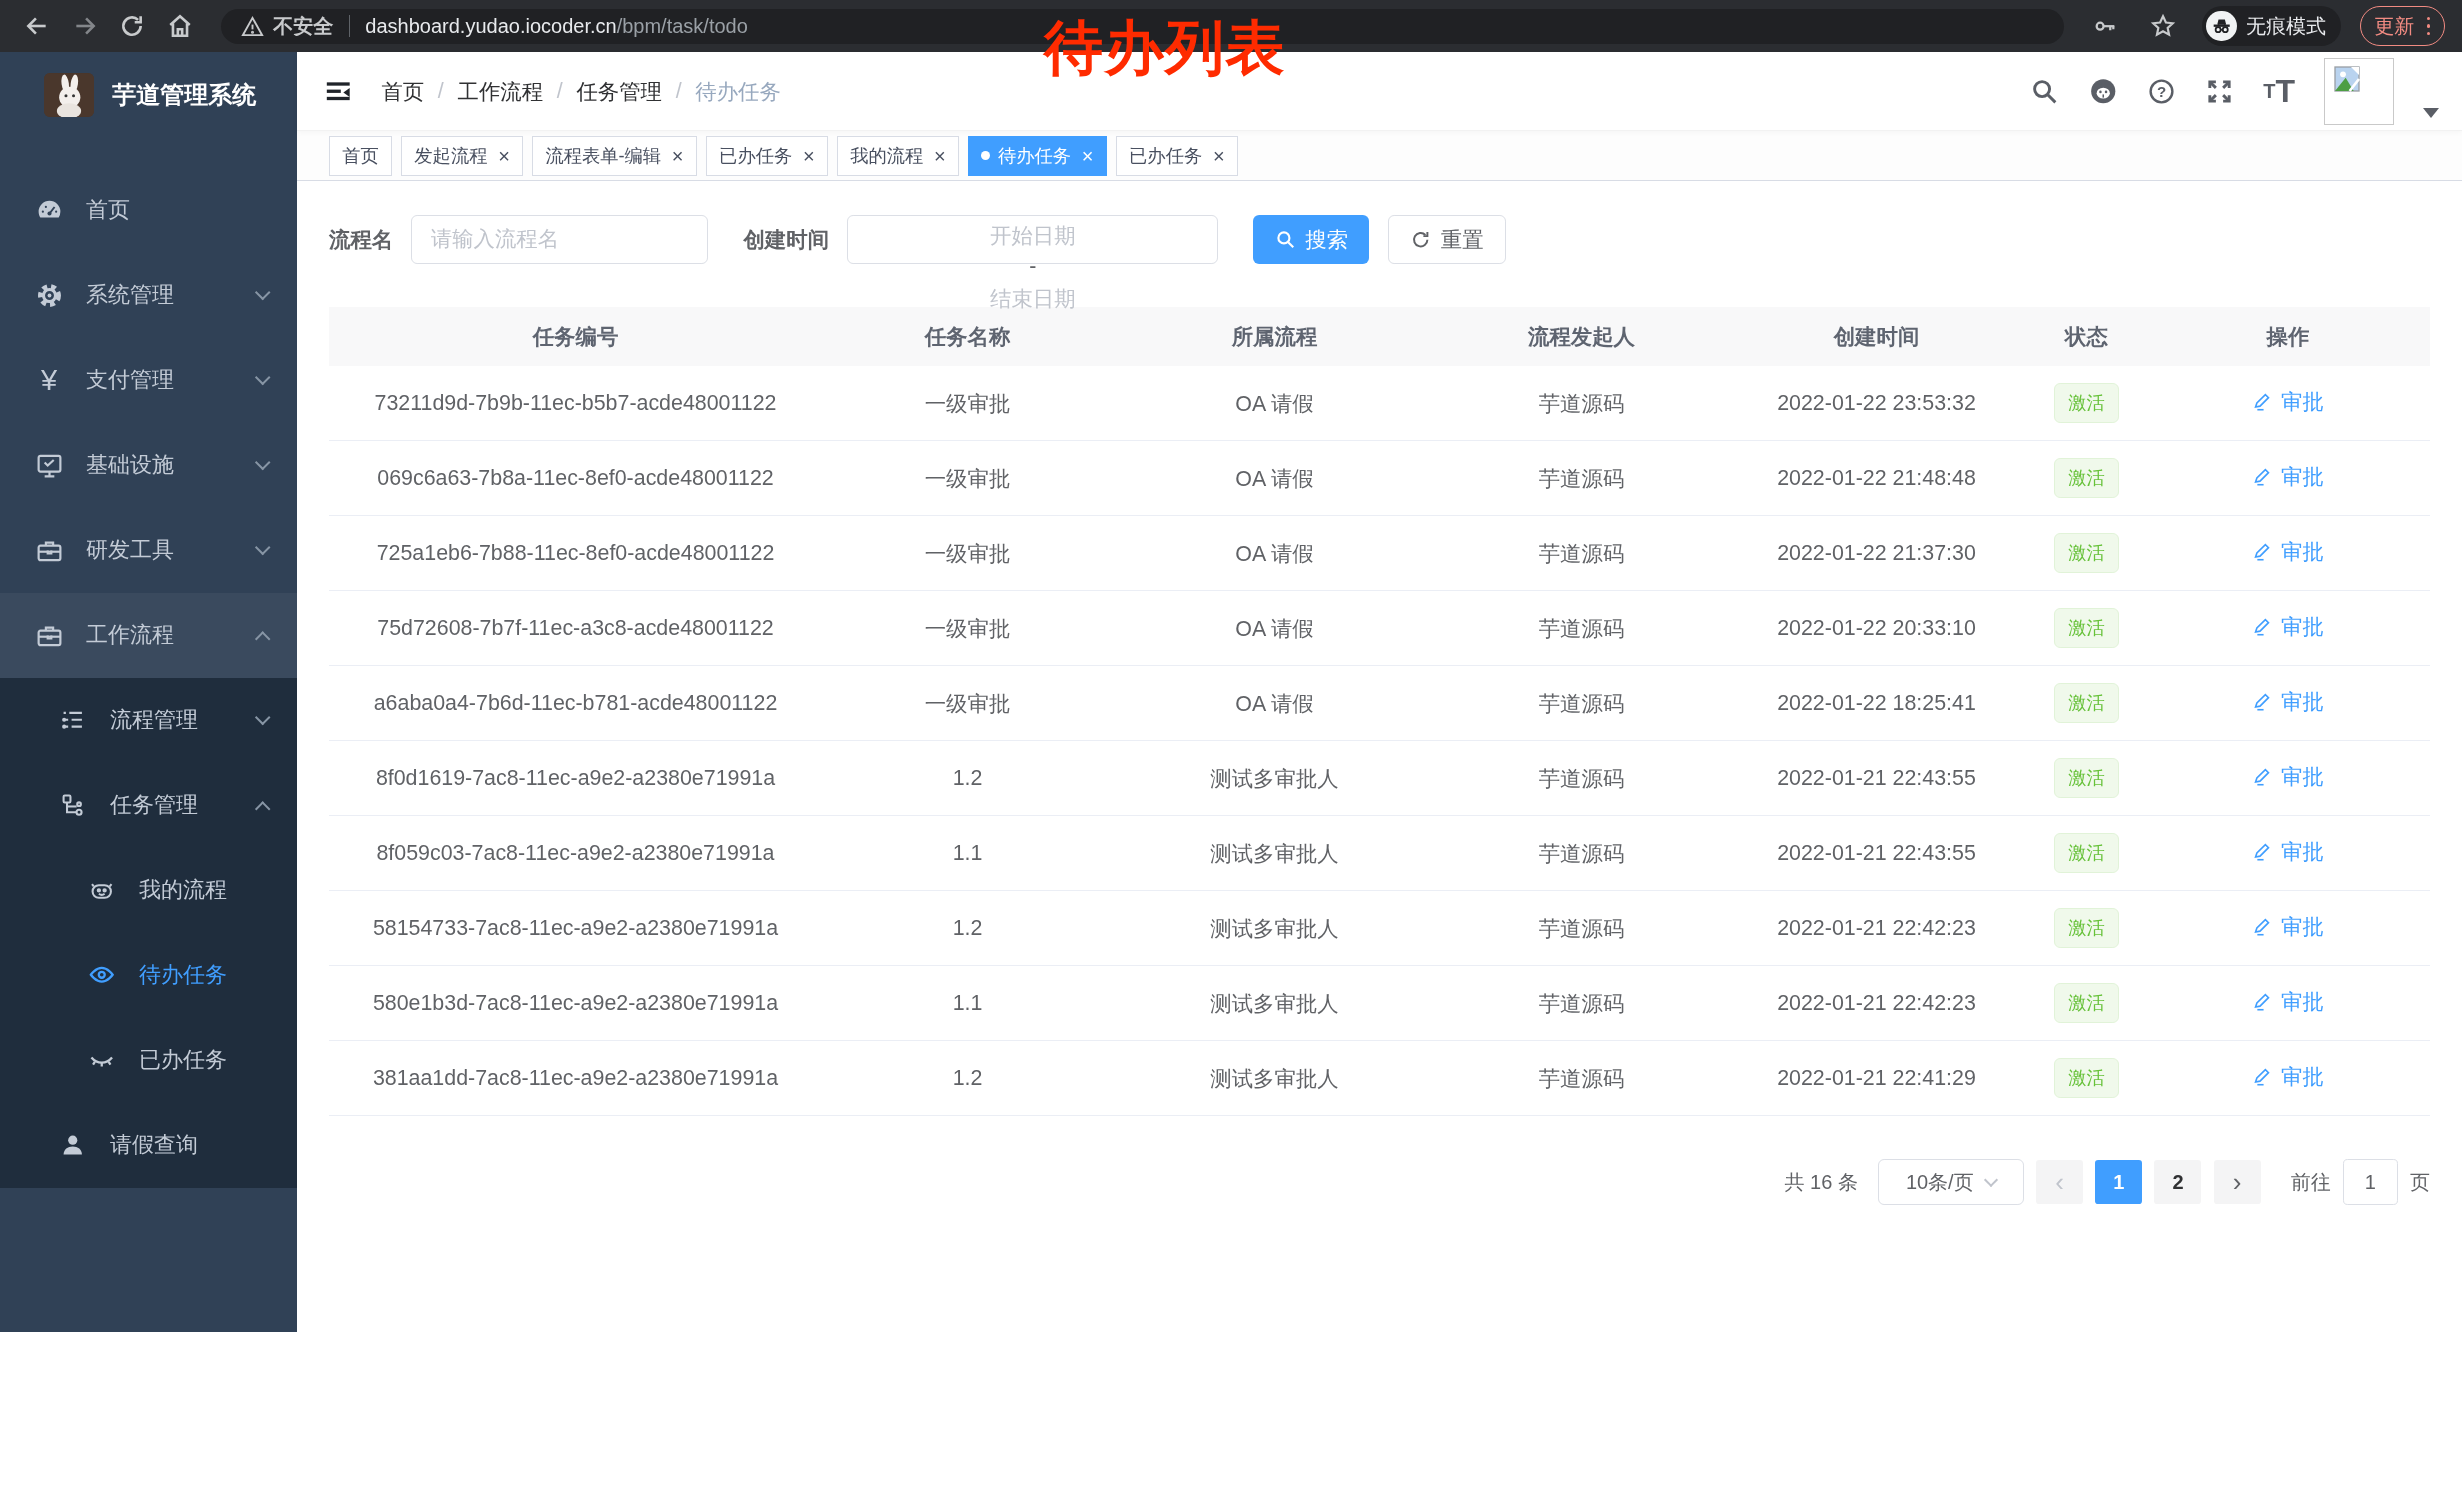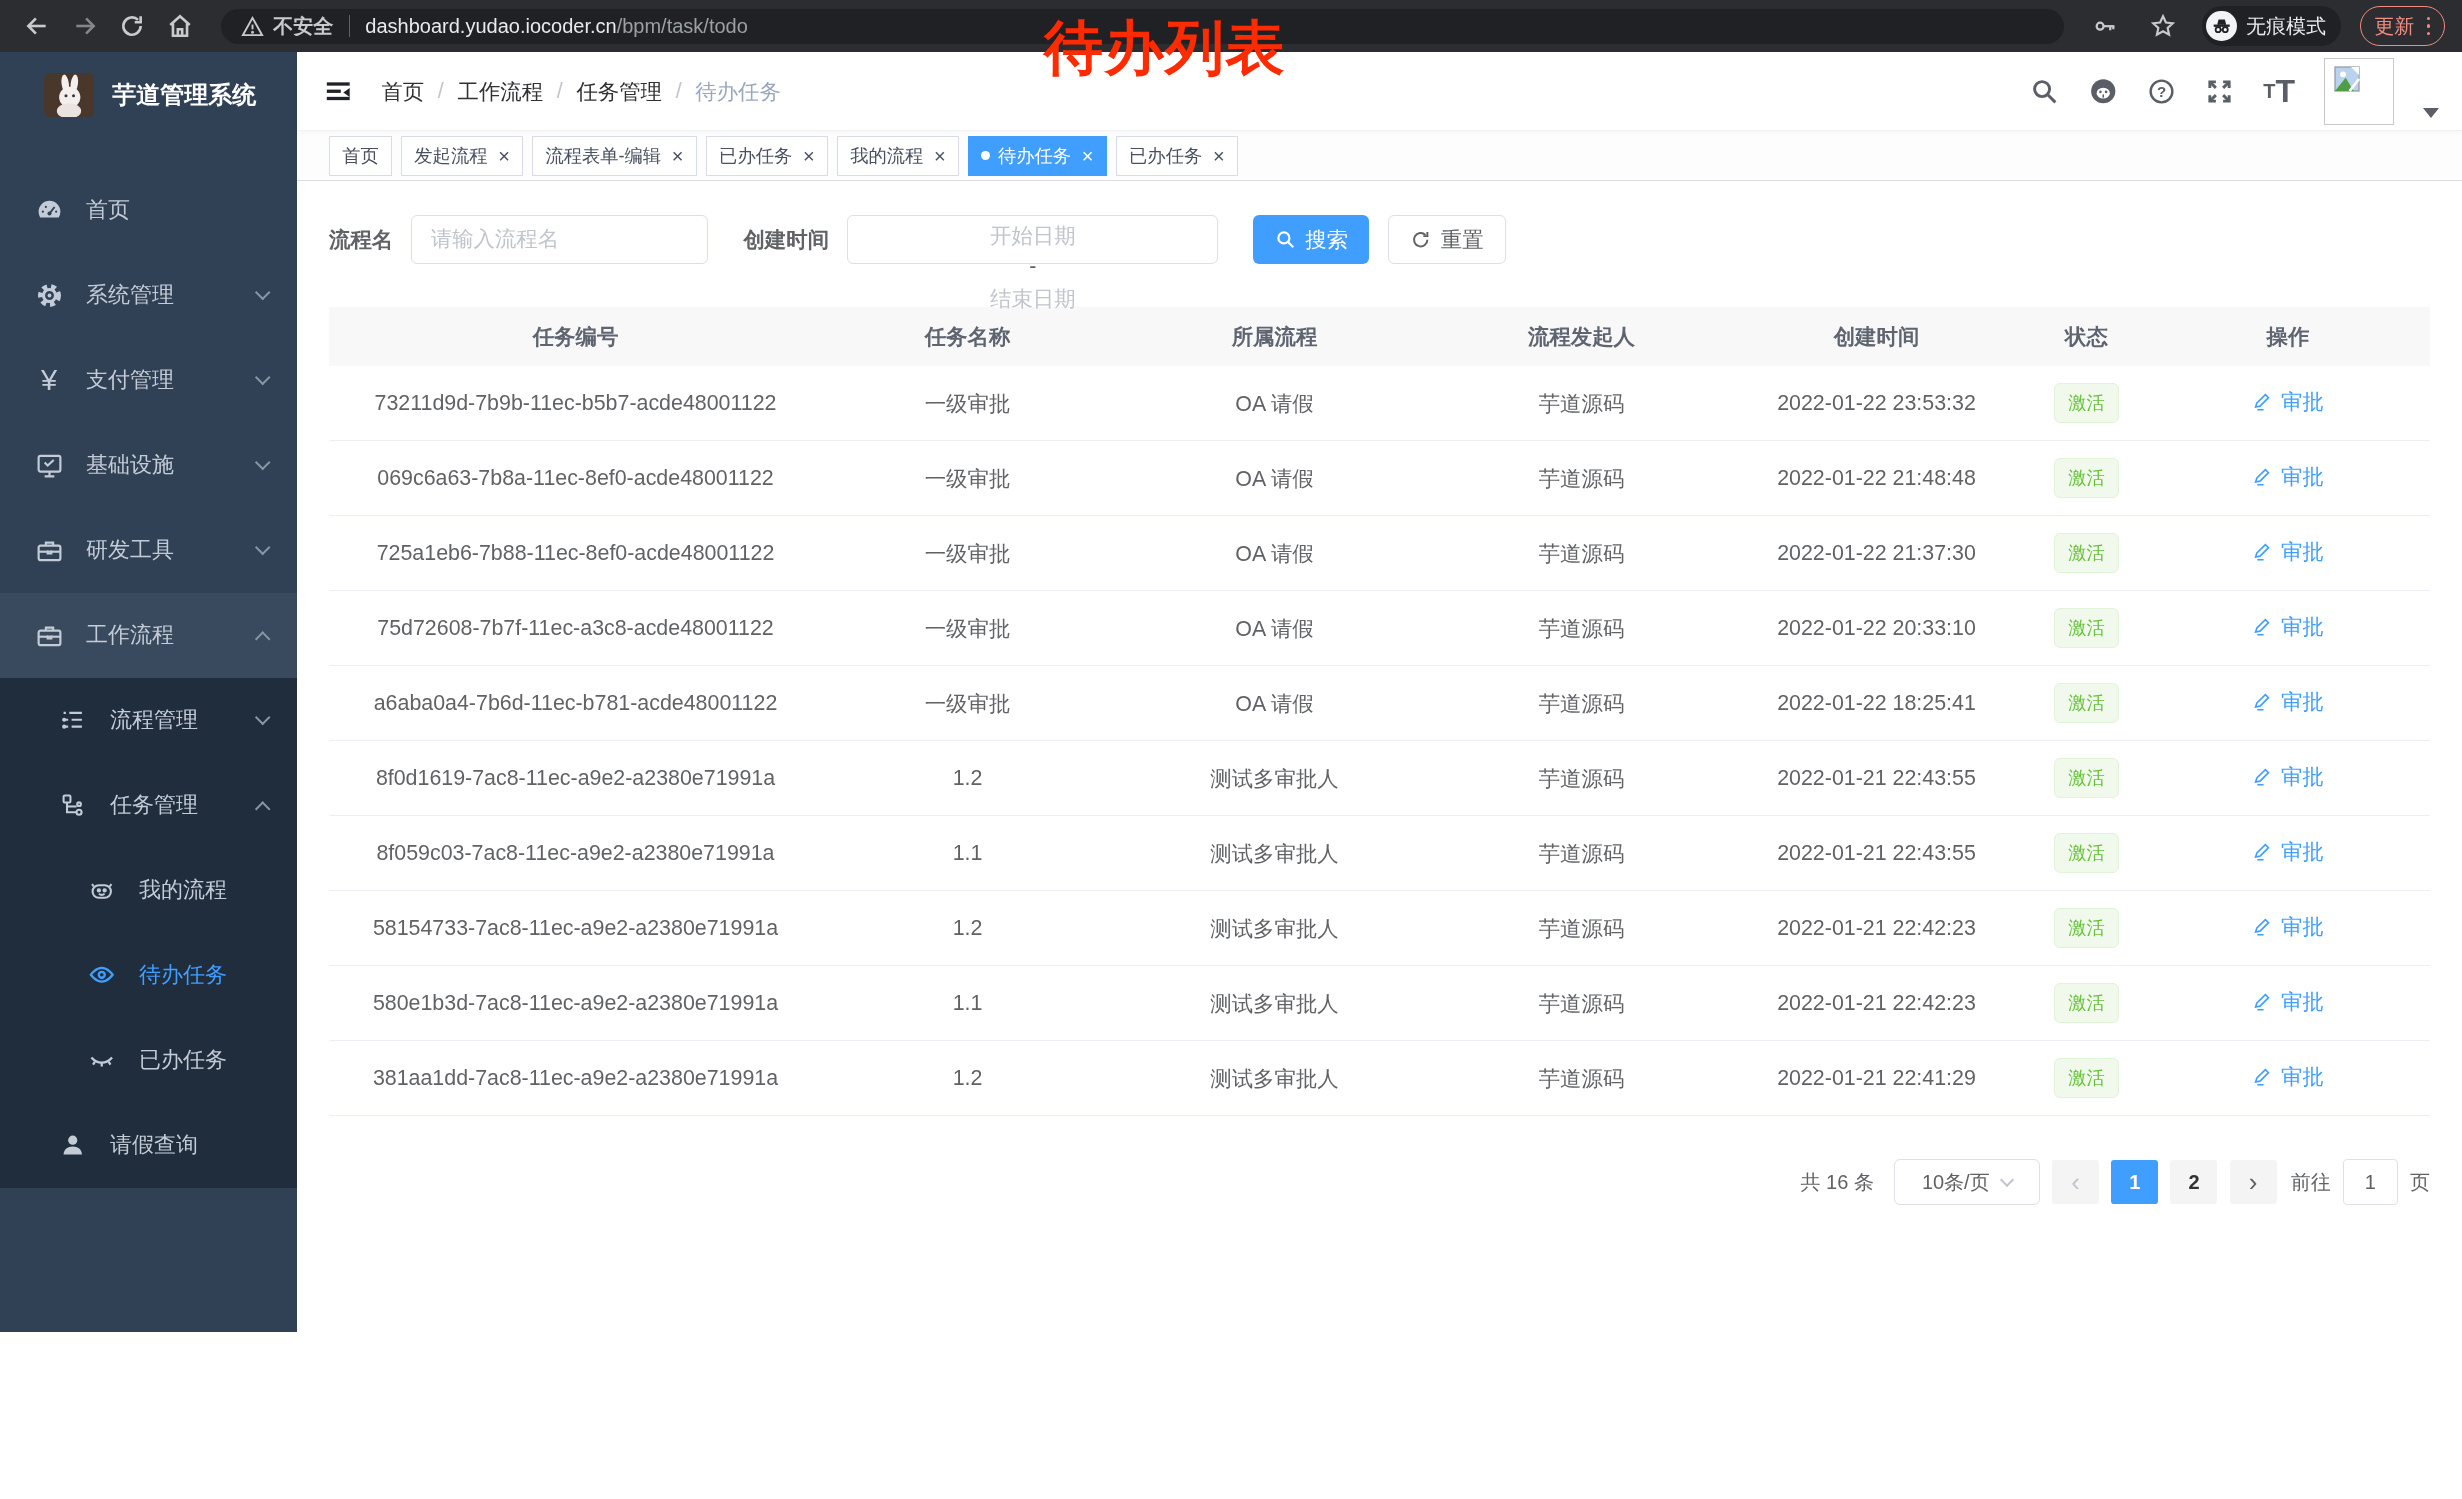--- a/index.html
+++ b/index.html
@@ -124,21 +124,21 @@
   .pg-size { width:146px; height:46px; border:1.5px solid #dcdfe6; border-radius:6.1px; background:#fff;
     display:flex; align-items:center; justify-content:center; gap:12.2px; cursor:pointer; position:relative; }
   .pg-size .chev-sm { width:10px; height:10px; border-right:2.3px solid #c0c4cc;
     border-bottom:2.3px solid #c0c4cc; transform:rotate(45deg); margin-top:-4.6px; }
   .pg-btn { min-width:47px; height:44px; margin-left:12.2px; border-radius:3.1px; background:#f4f4f5;
     color:#303133; font-weight:700; display:flex; align-items:center; justify-content:center;
     cursor:pointer; padding:0 6.1px; }
   .pg-btn.arrow { font-size:26px; font-weight:400; color:#606266; }
   .pg-btn.disabled { color:#c0c4cc; }
   .pg-btn.active { background:#409eff; color:#fff; }
-  .pg-goto { display:flex; align-items:center; gap:12.2px; margin-left:14px; white-space:nowrap; }
+  .pg-goto { display:flex; align-items:center; gap:12.2px; margin-left:30px; white-space:nowrap; }
   .goto-input { width:55px; height:46px; border:1.5px solid #dcdfe6; border-radius:4.6px;
     text-align:center; font-size:20px; color:#606266; outline:none; background:#fff; font-family:inherit; }
 </style>
 </head>
 <body>
 
 <div class="browser-bar">
   <span class="nav-ic">
     <svg width="26" height="26" viewBox="0 0 24 24" fill="none" stroke="currentColor" stroke-width="2.4">
         <path d="M20 12H5"></path>

